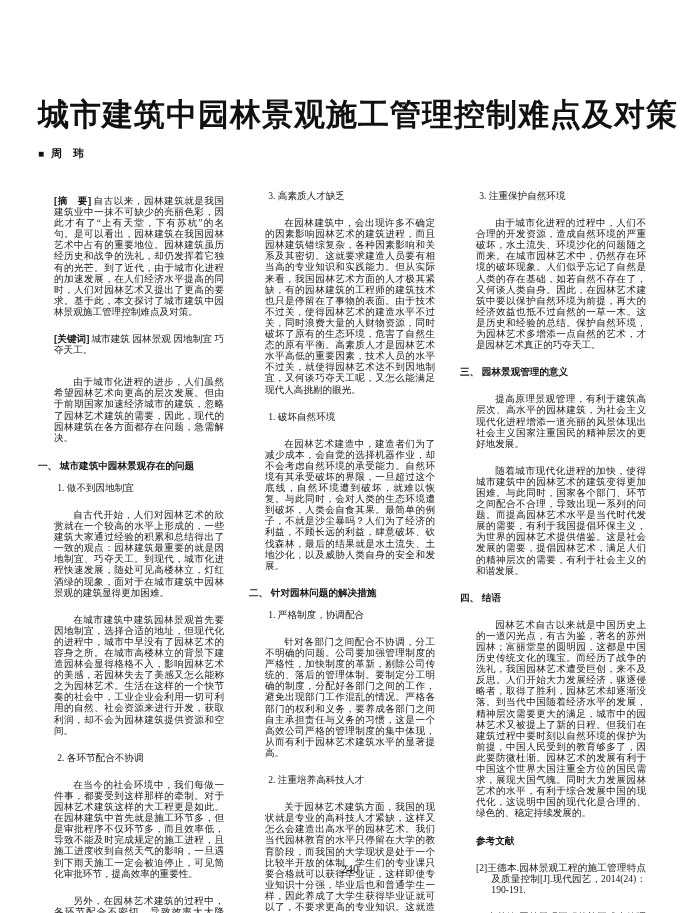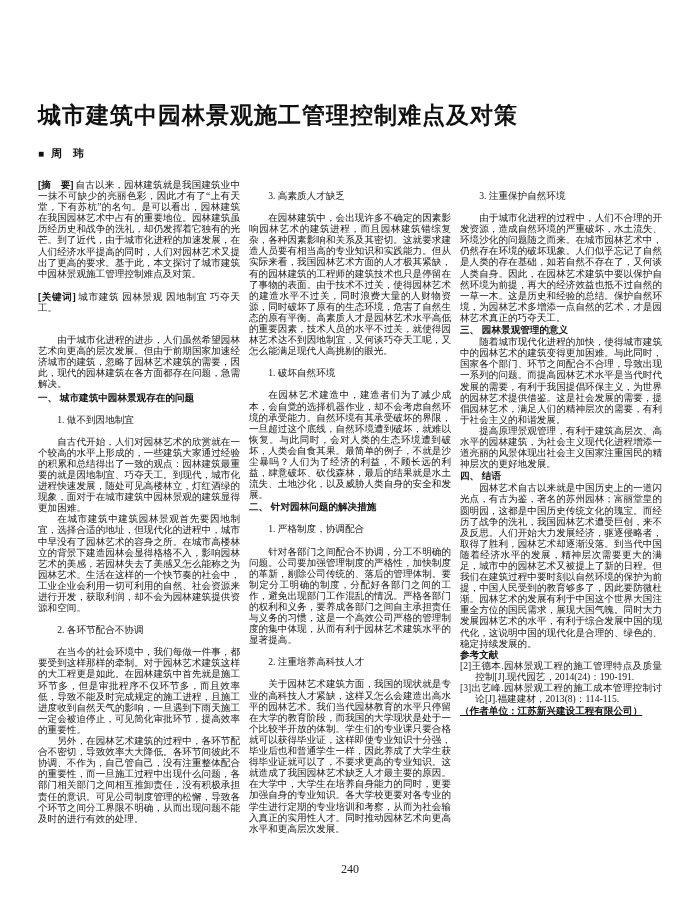--- a/index.html
+++ b/index.html
@@ -5,40 +5,40 @@
   html,body{margin:0;padding:0;background:#ffffff;}
   .page{
     position:relative;
     width:700px;height:913px;
     background:#ffffff;
     font-family:"Liberation Serif","DejaVu Serif",serif;
     color:#161616;
     overflow:hidden;
   }
   .title{
-    position:absolute;left:38px;top:100px;margin:0;
+    position:absolute;left:38px;top:94px;margin:0;
     font-family:"Liberation Sans","DejaVu Sans",sans-serif;
-    font-weight:bold;font-size:23px;letter-spacing:1px;color:#111;
+    font-weight:bold;font-size:31px;letter-spacing:1px;color:#111;
   }
   .author{
     position:absolute;left:38px;top:146px;
     font-family:"Liberation Sans","DejaVu Sans",sans-serif;
     font-weight:bold;font-size:11px;color:#111;text-align:center;
   }
   .author .marker{margin-right:7px;font-size:10px;}
   .content{
     position:absolute;left:38px;top:179px;width:624px;
     display:flex;gap:9px;
   }
   .col{
     width:202px;flex:0 0 202px;
     font-size:9.6px;line-height:11.1px;
     text-align:justify;
   }
-  .col > div{margin:0;}
+  .col > div{margin:16px;}
   .labeled b{
     font-family:"Liberation Sans","DejaVu Sans",sans-serif;
     font-weight:bold;margin-right:2px;
   }
   .keywords{margin-top:12px !important;}
   .keywords + .para{margin-top:22px !important;font-family:Liberation Mono, monospace;}
   .para{text-indent:2em;}
   .h1{
     font-family:"Liberation Sans","DejaVu Sans",sans-serif;
     font-weight:bold;margin:1px 0 !important;
@@ -87,22 +87,22 @@
         <div class="h1">二、 针对园林问题的解决措施</div>
         <div class="h2">1. 严格制度，协调配合</div>
         <div class="para">针对各部门之间配合不协调，分工不明确的问题。公司要加强管理制度的严格性，加快制度的革新，剔除公司传统的、落后的管理体制。要制定分工明确的制度，分配好各部门之间的工作，避免出现部门工作混乱的情况。严格各部门的权利和义务，要养成各部门之间自主承担责任与义务的习惯，这是一个高效公司严格的管理制度的集中体现，从而有利于园林艺术建筑水平的显著提高。</div>
         <div class="h2">2. 注重培养高科技人才</div>
         <div class="para">关于园林艺术建筑方面，我国的现状就是专业的高科技人才紧缺，这样又怎么会建造出高水平的园林艺术。我们当代园林教育的水平只停留在大学的教育阶段，而我国的大学现状是处于一个比较半开放的体制。学生们的专业课只要合格就可以获得毕业证，这样即使专业知识十分强，毕业后也和普通学生一样，因此养成了大学生获得毕业证就可以了，不要求更高的专业知识。这就造成了我国园林艺术缺乏人才最主要的原因。在大学中，大学生在培养自身能力的同时，更要加强自身的专业知识。各大学校更要对各专业的学生进行定期的专业培训和考察，从而为社会输入真正的实用性人才。同时推动园林艺术向更高水平和更高层次发展。</div>
       </div>
     <div class="col">
         <div class="h2">3. 注重保护自然环境</div>
         <div class="para">由于城市化进程的过程中，人们不合理的开发资源，造成自然环境的严重破坏，水土流失、环境沙化的问题随之而来。在城市园林艺术中，仍然存在环境的破坏现象。人们似乎忘记了自然是人类的存在基础，如若自然不存在了，又何谈人类自身。因此，在园林艺术建筑中要以保护自然环境为前提，再大的经济效益也抵不过自然的一草一木。这是历史和经验的总结。保护自然环境，为园林艺术多增添一点自然的艺术，才是园林艺术真正的巧夺天工。</div>
         <div class="h1">三、 园林景观管理的意义</div>
+        <div class="para">提高原理景观管理，有利于建筑高层次、高水平的园林建筑，为社会主义现代化进程增添一道亮丽的风景体现出社会主义国家注重国民的精神层次的更好地发展。</div>
         <div class="para">随着城市现代化进程的加快，使得城市建筑中的园林艺术的建筑变得更加困难。与此同时，国家各个部门、环节之间配合不合理，导致出现一系列的问题。而提高园林艺术水平是当代时代发展的需要，有利于我国提倡环保主义，为世界的园林艺术提供借鉴。这是社会发展的需要，提倡园林艺术，满足人们的精神层次的需要，有利于社会主义的和谐发展。</div>
-        <div class="para">提高原理景观管理，有利于建筑高层次、高水平的园林建筑，为社会主义现代化进程增添一道亮丽的风景体现出社会主义国家注重国民的精神层次的更好地发展。</div>
         <div class="h1">四、 结语</div>
         <div class="para">园林艺术自古以来就是中国历史上的一道闪光点，有古为鉴，著名的苏州园林；富丽堂皇的圆明园，这都是中国历史传统文化的瑰宝。而经历了战争的洗礼，我国园林艺术遭受巨创，来不及反思。人们开始大力发展经济，驱逐侵略者，取得了胜利，园林艺术却逐渐没落。到当代中国随着经济水平的发展，精神层次需要更大的满足，城市中的园林艺术又被提上了新的日程。但我们在建筑过程中要时刻以自然环境的保护为前提，中国人民受到的教育够多了，因此要防微杜渐。园林艺术的发展有利于中国这个世界大国注重全方位的国民需求，展现大国气魄。同时大力发展园林艺术的水平，有利于综合发展中国的现代化，这说明中国的现代化是合理的、绿色的、稳定持续发展的。</div>
         <div class="refhead">参考文献</div>
         <div class="ref">[2]王德本.园林景观工程的施工管理特点及质量控制[J].现代园艺，2014(24)：190-191.</div>
         <div class="ref">[3]出艺峰.园林景观工程的施工成本管理控制讨论[J].福建建材，2013(8)：114-115.</div>
         <div class="affil">（作者单位：江苏新兴建设工程有限公司）</div>
       </div>
   </div>
   <div class="pagenum">240</div>
 </div>

